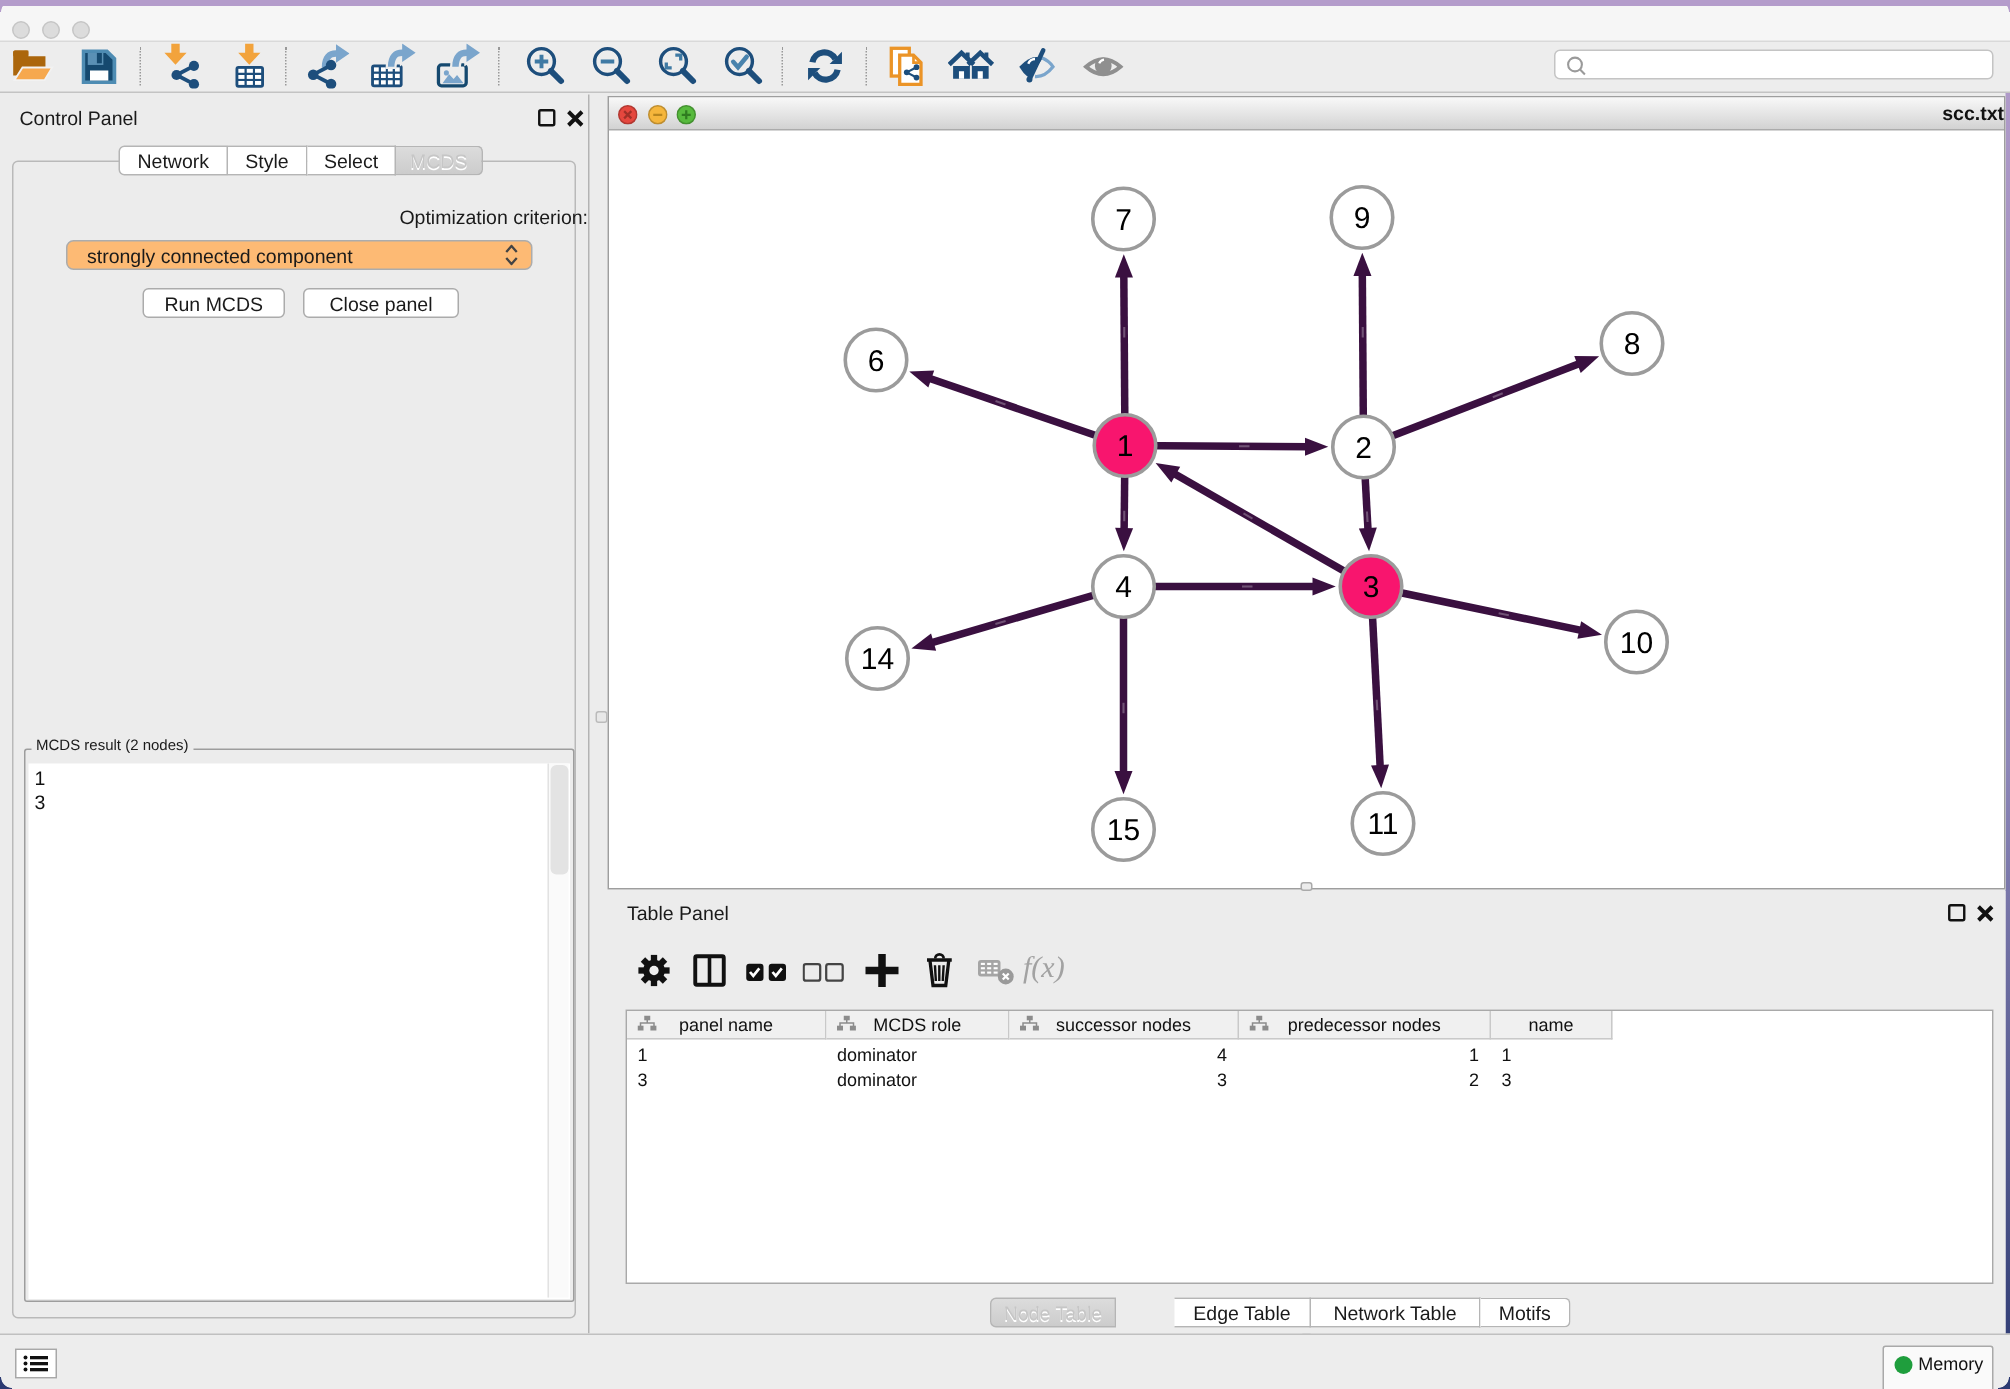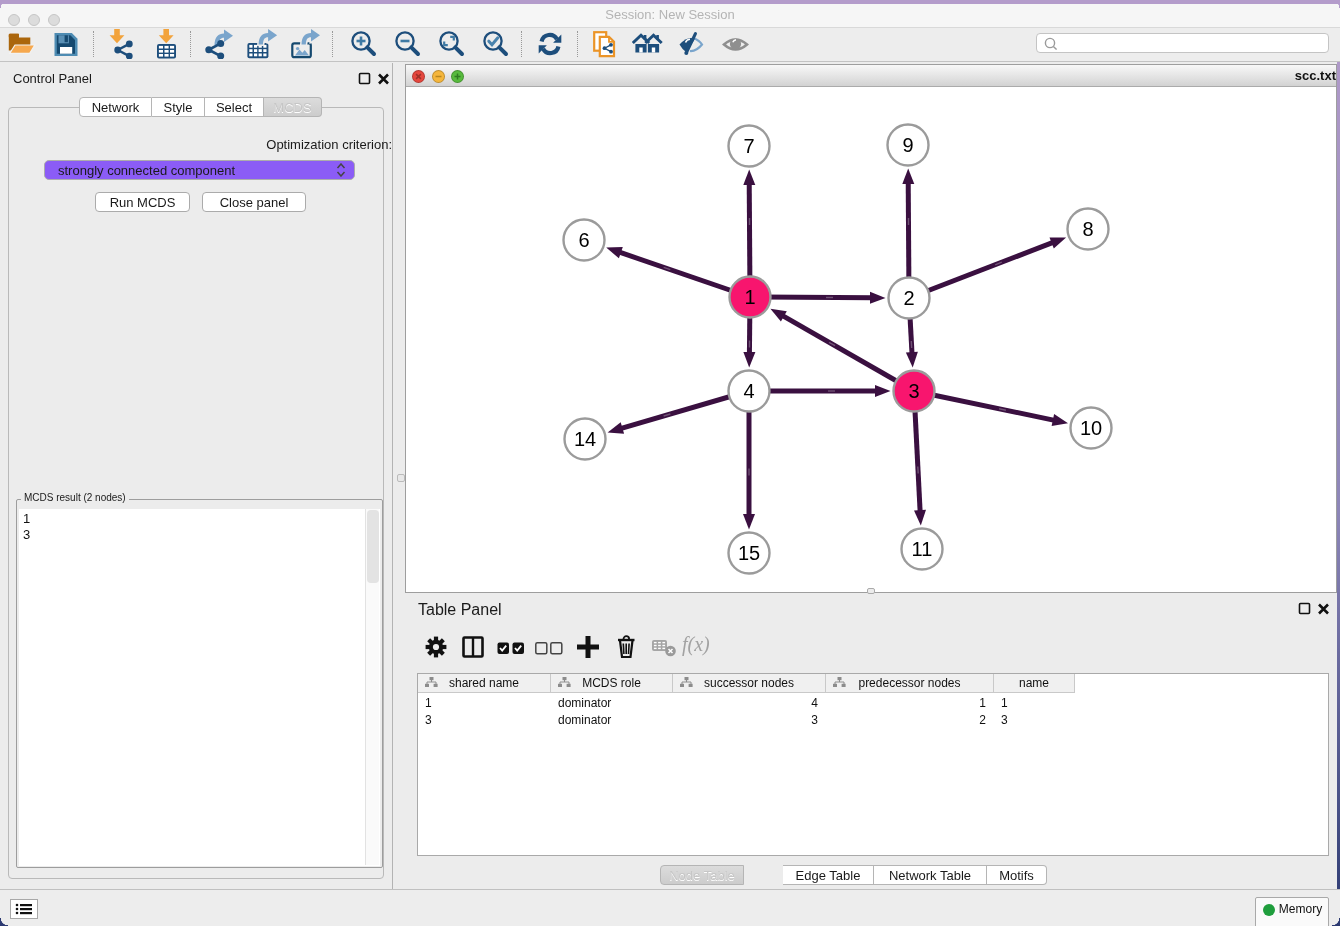--- a/index.html
+++ b/index.html
@@ -20,21 +20,20 @@
  font-size:13px;color:#1a1a1a;text-align:center;line-height:19px}
 .corner{position:absolute;width:8px;height:8px}
 
 </style></head><body>
 <div class="abs" style="left:0;top:0;width:1340px;height:4px;background:#b49ccb"></div>
 <div class="abs" style="right:0;top:0;width:3px;height:926px;background:linear-gradient(#b49ccb,#8d86b8 55%,#2c3a72)"></div>
 <div class="abs" style="left:0;top:4px;width:1340px;height:24px;background:#f6f6f6;border-bottom:1px solid #d9d9d9">
     <div class="tl" style="left:8px"></div>
     <div class="tl" style="left:28px"></div>
     <div class="tl" style="left:48px"></div>
-    <div class="abs" style="top:3px;left:0;width:1340px;text-align:center;font-size:13px;color:#b4b4b4">Session: New Session</div>
   </div>
 <div class="corner" style="left:0;top:0;background:radial-gradient(circle at 8px 8px, rgba(0,0,0,0) 7px, #b49ccb 7.5px)"></div>
 <div class="corner" style="right:0;top:0;background:radial-gradient(circle at 0px 8px, rgba(0,0,0,0) 7px, #b49ccb 7.5px)"></div>
 <div class="abs" style="left:0;top:28px;width:1340px;height:34px;background:#ededed;border-bottom:1px solid #c3c3c3"></div>
 <div class="tsep" style="left:93px"></div>
 <div class="tsep" style="left:190px"></div>
 <div class="tsep" style="left:332px"></div>
 <div class="tsep" style="left:521px"></div>
 <div class="tsep" style="left:577px"></div>
 <svg style="position:absolute;left:8px;top:30px" width="30" height="28">
@@ -187,21 +186,21 @@
 <svg style="position:absolute;left:358px;top:72px" width="34" height="14">
     <rect x="1.5" y="1.5" width="10" height="10" fill="none" stroke="#111" stroke-width="1.6" rx="1"></rect>
     <path d="M21 2.5 l9 9 M30 2.5 l-9 9" stroke="#111" stroke-width="2.6"></path>
   </svg>
 <div class="abs" style="left:8px;top:107px;width:376px;height:772px;border:1px solid #b9b9b9;border-radius:4px;background:#ececec"></div>
 <div class="tab" style="left:79px;width:73px;border-radius:4px 0 0 4px">Network</div>
 <div class="tab" style="left:152px;width:53px;border-left:none">Style</div>
 <div class="tab" style="left:205px;width:59px;border-left:none">Select</div>
 <div class="tab" style="left:264px;width:58px;border-radius:0 4px 4px 0;border-left:none;background:linear-gradient(#dcdcdc,#cccccc);color:#c6c6c6;text-shadow:0 1px 0 #fff">MCDS</div>
 <div class="abs" style="left:0;top:137px;width:392px;text-align:right;font-size:13px;color:#1a1a1a">Optimization criterion:</div>
-<div class="abs" style="left:44px;top:160px;width:311px;height:20px;background:#8b5cf6;border:1px solid #acacac;border-radius:5px;font-size:13px;color:#1a1a1a;line-height:19px;padding-left:13px">strongly connected component<svg width="12" height="14" style="position:absolute;right:7px;top:2px">
+<div class="abs" style="left:44px;top:160px;width:311px;height:20px;background:#fdba74;border:1px solid #acacac;border-radius:5px;font-size:13px;color:#1a1a1a;line-height:19px;padding-left:13px">strongly connected component<svg width="12" height="14" style="position:absolute;right:7px;top:2px">
       <path d="M2.5 5 L6 1 l3.5 4 M2.5 9 L6 13 l3.5-4" fill="none" stroke="#444" stroke-width="1.5"></path>
     </svg></div>
 <div class="btn" style="left:95px;top:192px;width:95px;height:20px;line-height:19px">Run MCDS</div>
 <div class="btn" style="left:202px;top:192px;width:104px;height:20px;line-height:19px">Close panel</div>
 <div class="abs" style="left:16px;top:499px;width:367px;height:369px;border:1px solid #9d9d9d;border-radius:2px"></div>
 <div class="abs" style="left:21px;top:492px;background:#ececec;padding:0 3px;font-size:10px;color:#1a1a1a">MCDS result (2 nodes)</div>
 <div class="abs" style="left:19px;top:509px;width:361px;height:357px;background:#fff;font-size:13px;color:#111;line-height:16px;padding:2px 0 0 4px">1<br>3<div class="abs" style="left:346px;top:0;width:14px;height:356px;background:#fafafa;border-left:1px solid #e2e2e2">
       <div class="abs" style="left:1px;top:1px;width:12px;height:73px;background:#e3e3e3;border-radius:4px"></div>
     </div></div>
 <div class="abs" style="left:392px;top:63px;width:1px;height:826px;background:#b3b3b3"></div>
@@ -284,21 +283,21 @@
 <text x="179" y="358" font-size="20" fill="#000" text-anchor="middle" font-family="Liberation Sans,sans-serif">14</text>
 <circle cx="685" cy="340" r="20.5" fill="#ffffff" stroke="#9b9b9b" stroke-width="2.4"></circle>
 <text x="685" y="347" font-size="20" fill="#000" text-anchor="middle" font-family="Liberation Sans,sans-serif">10</text>
 <circle cx="343" cy="465" r="20.5" fill="#ffffff" stroke="#9b9b9b" stroke-width="2.4"></circle>
 <text x="343" y="472" font-size="20" fill="#000" text-anchor="middle" font-family="Liberation Sans,sans-serif">15</text>
 <circle cx="516" cy="461" r="20.5" fill="#ffffff" stroke="#9b9b9b" stroke-width="2.4"></circle>
 <text x="516" y="468" font-size="20" fill="#000" text-anchor="middle" font-family="Liberation Sans,sans-serif">11</text>
 </svg>
 <div class="abs" style="left:867px;top:588px;width:8px;height:6px;background:#ececec;border:1px solid #aaa;border-radius:2px"></div>
 <div class="abs" style="left:405px;top:594px;width:932px;height:295px;background:#ececec"></div>
-<div class="abs" style="left:418px;top:601px;font-size:16px;color:#1a1a1a">Table Panel</div>
+<div class="abs" style="left:418px;top:601px;font-size:13px;color:#1a1a1a">Table Panel</div>
 <svg style="position:absolute;left:1298px;top:602px" width="34" height="14">
     <rect x="1.5" y="1.5" width="10" height="10" fill="none" stroke="#111" stroke-width="1.6" rx="1"></rect>
     <path d="M21 2.5 l9 9 M30 2.5 l-9 9" stroke="#111" stroke-width="2.6"></path>
   </svg>
 <svg style="position:absolute;left:425px;top:636px" width="22" height="22">
     <g transform="translate(11,11)" fill="#111">
       <rect x="-2.1" y="-10.4" width="4.2" height="5" transform="rotate(0)"></rect>
       <rect x="-2.1" y="-10.4" width="4.2" height="5" transform="rotate(45)"></rect>
       <rect x="-2.1" y="-10.4" width="4.2" height="5" transform="rotate(90)"></rect>
       <rect x="-2.1" y="-10.4" width="4.2" height="5" transform="rotate(135)"></rect>
@@ -348,21 +347,21 @@
     <rect x="10.4" y="5.9" width="2.7" height="1.4" fill="#fff"></rect>
     <rect x="10.4" y="8.8" width="2.7" height="1.4" fill="#fff"></rect>
     <rect x="10.4" y="11.7" width="2.7" height="1.4" fill="#fff"></rect>
     <circle cx="18.5" cy="15" r="5.3" fill="#9a9a9a"></circle>
     <path d="M16.5 13 l4 4 M20.5 13 l-4 4" stroke="#fff" stroke-width="1.5"></path>
   </svg>
 <svg style="position:absolute;left:682px;top:635px" width="40" height="24">
     <text x="0" y="16" font-family="Liberation Serif,serif" font-style="italic" font-size="20" fill="#a2a2a2">f(x)</text>
   </svg>
 <div class="abs" style="left:417px;top:673px;width:912px;height:183px;background:#fff;border:1px solid #a9a9a9">
-<div class="th" style="left:0px;width:133px">shared name</div>
+<div class="th" style="left:0px;width:133px">panel name</div>
 <div class="th" style="left:133px;width:122px">MCDS role</div>
 <div class="th" style="left:255px;width:153px">successor nodes</div>
 <div class="th" style="left:408px;width:168px">predecessor nodes</div>
 <div class="th" style="left:576px;width:81px">name</div>
 </div>
 <svg style="position:absolute;left:425px;top:677px" width="13" height="11">
     <g fill="#8c8c8c">
       <rect x="4.5" y="0" width="4" height="3.2"></rect>
       <rect x="0" y="6.8" width="4" height="3.2"></rect>
       <rect x="8.6" y="6.8" width="4" height="3.2"></rect>

